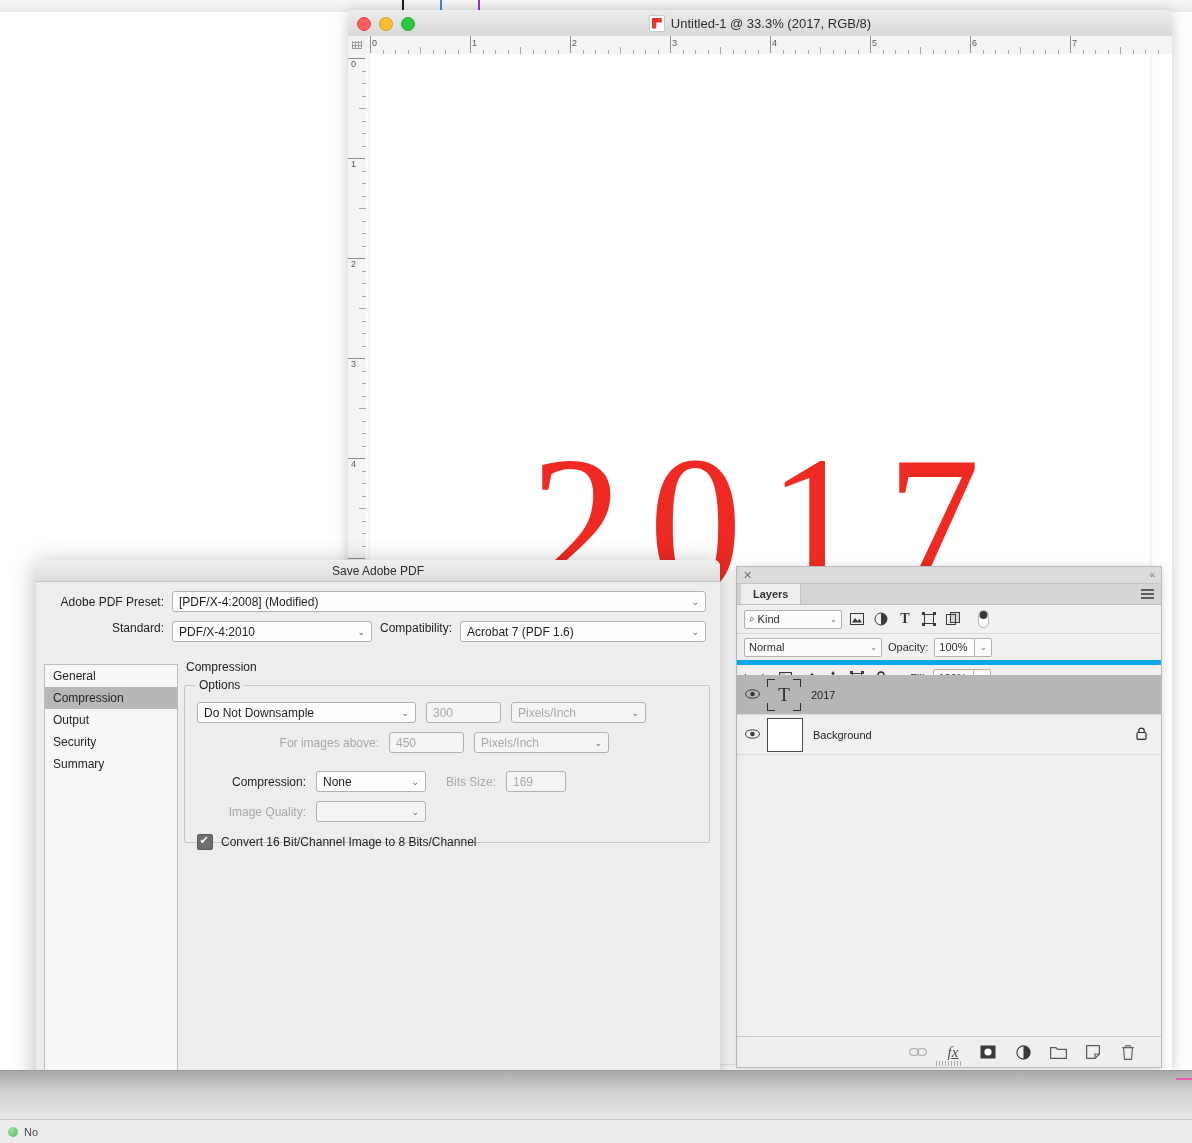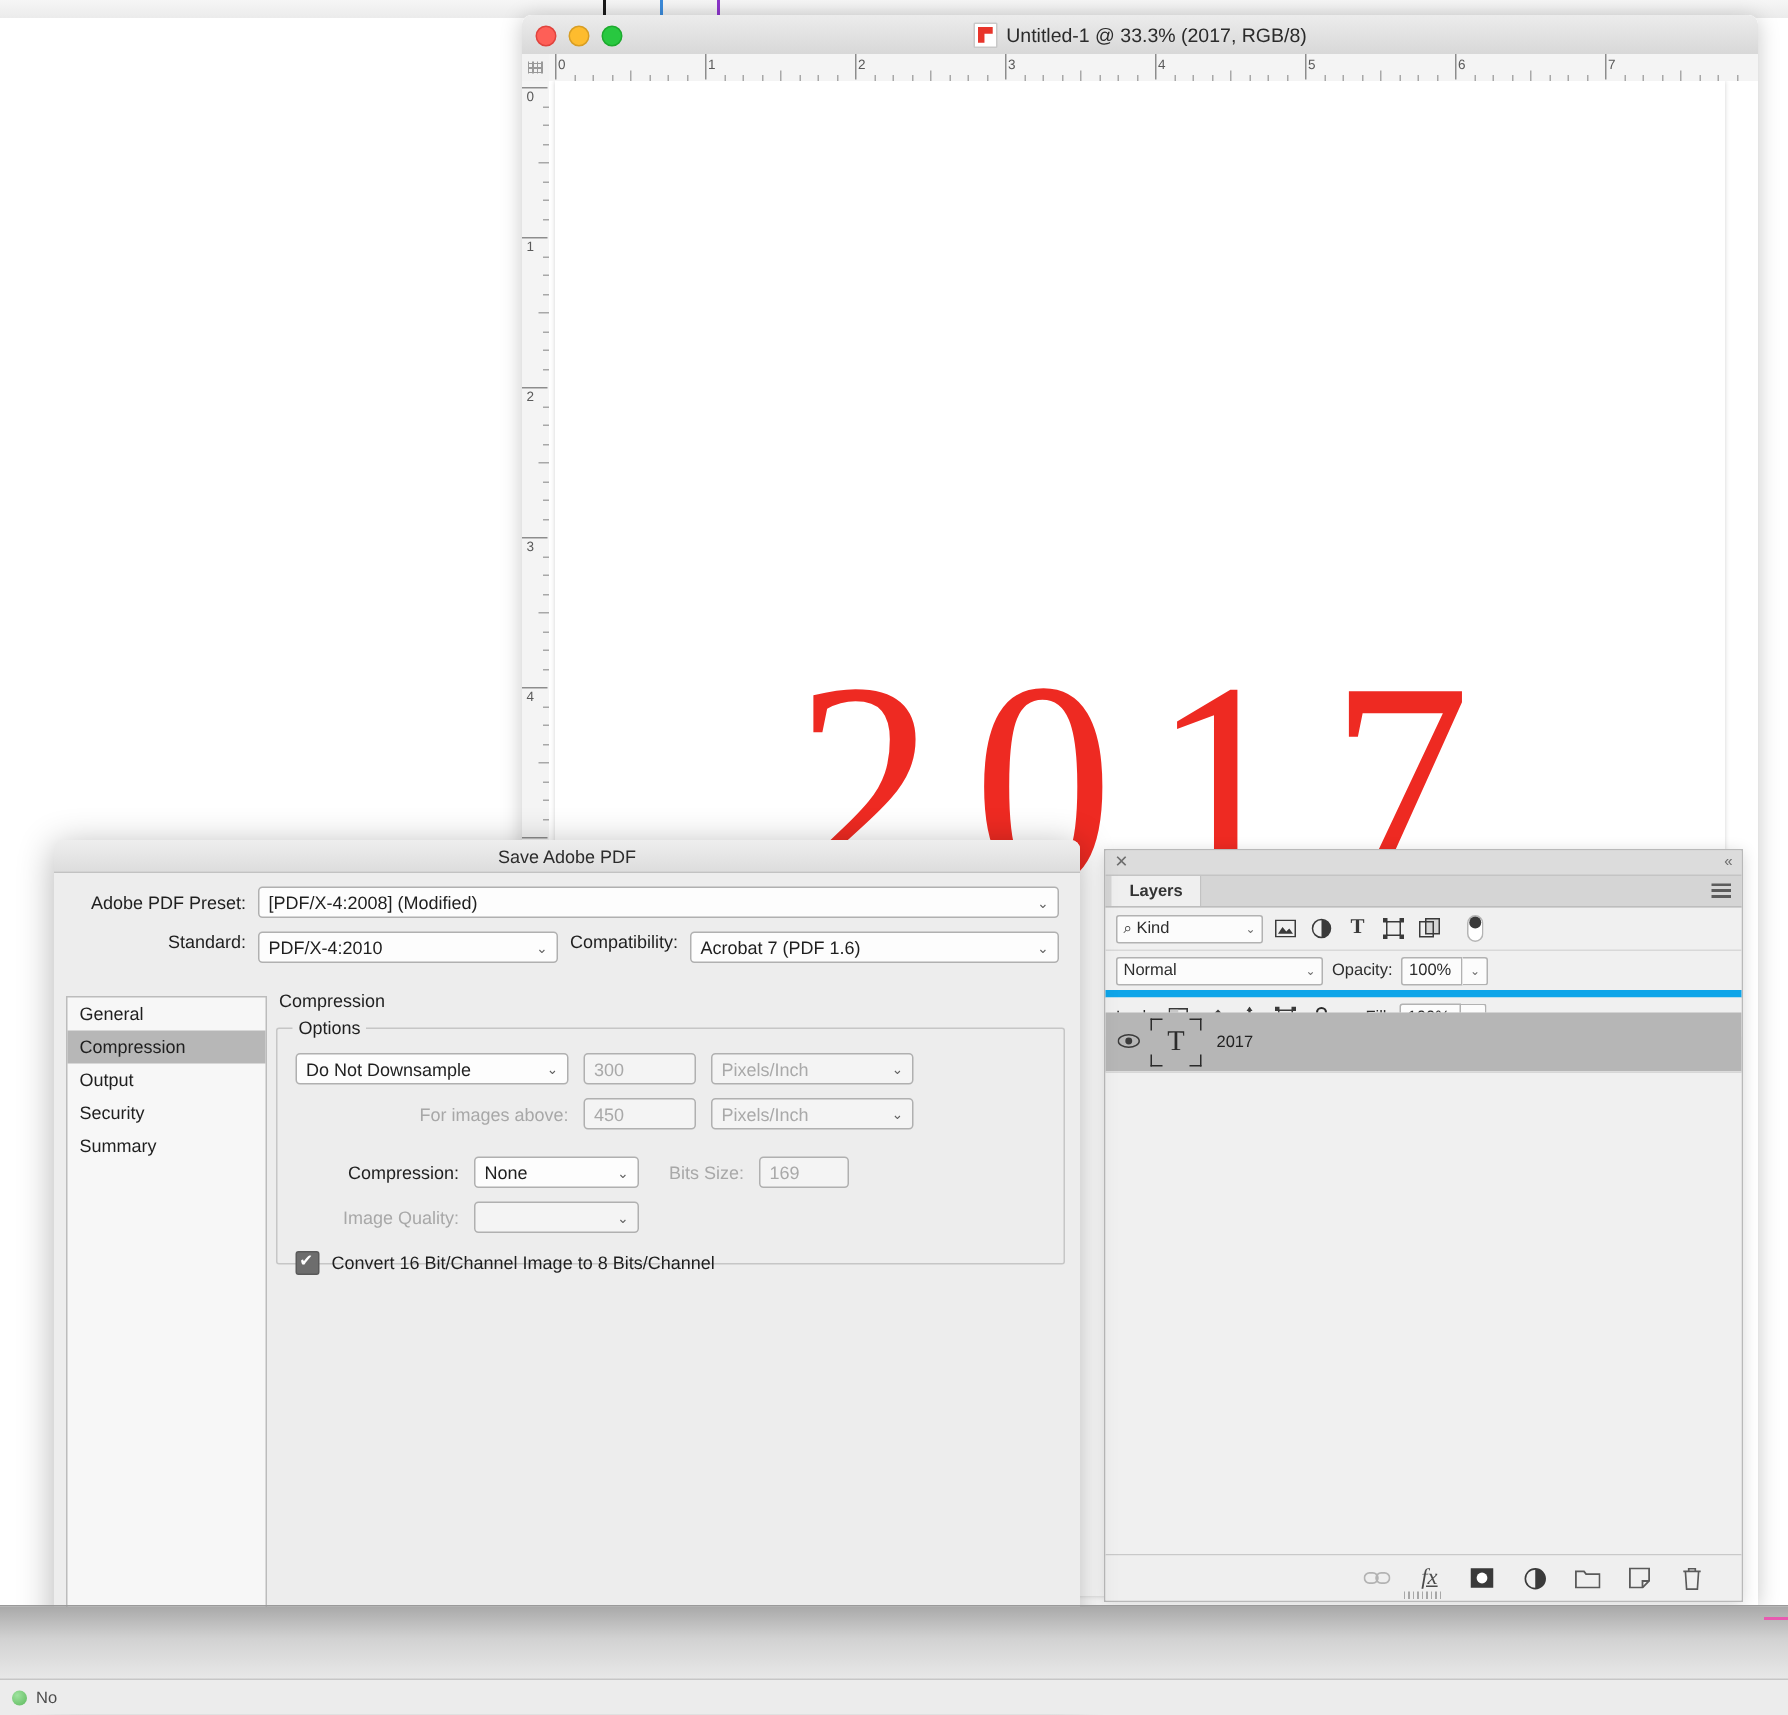--- a/index.html
+++ b/index.html
@@ -548,20 +548,36 @@
         <div class="thumb text-th">
           <span class="corner c-tl"></span>
           <span class="corner c-tr"></span>
           <span class="corner c-bl"></span>
           <span class="corner c-br"></span>
           <span class="glyph">T</span>
         </div>
         <span class="layer-name">2017</span>
       </div>
 
+      <div class="layer-row">
+        <div class="eye">
+          <svg width="15" height="10" viewBox="0 0 15 10">
+              <ellipse cx="7.5" cy="5" rx="7" ry="4.2" fill="none" stroke="#3b3b3b"></ellipse>
+              <circle cx="7.5" cy="5" r="2.3" fill="#3b3b3b"></circle>
+            </svg>
+        </div>
+        <div class="thumb"></div>
+        <span class="layer-name">Background</span>
+        <span class="lock-icon">
+          <svg width="11" height="13" viewBox="0 0 11 13">
+              <path d="M2.8 5.5 V3.8 a2.7 2.7 0 0 1 5.4 0 V5.5" fill="none" stroke="#2b2b2b" stroke-width="1.2"></path>
+              <rect x="1" y="5.5" width="9" height="6.8" rx="1" fill="none" stroke="#2b2b2b" stroke-width="1.2"></rect>
+            </svg>
+        </span>
+      </div>
     </div>
 
     <div class="lp-footer">
       <div class="fbtn" style="color:#b3b3b3;">
         <svg width="18" height="10" viewBox="0 0 18 10">
             <rect x="0.6" y="1.6" width="9" height="6.8" rx="3.4" fill="none" stroke="#b3b3b3" stroke-width="1.2"></rect>
             <rect x="8.4" y="1.6" width="9" height="6.8" rx="3.4" fill="none" stroke="#b3b3b3" stroke-width="1.2"></rect>
           </svg>
       </div>
       <div class="fbtn" style="font-family:'Liberation Serif',serif;font-style:italic;font-size:15px;color:#4a4a4a;">fx</div>
@@ -643,21 +659,21 @@
       </div>
     </div>
 
     <div class="pd-content">
       <div class="pd-section-title">Compression</div>
 
       <div class="fieldset">
         <span class="legend">Options</span>
 
         <div class="opt-row">
-          <div class="dsel" style="width:182px;gap:36px;">
+          <div class="dsel" style="width:219px;gap:36px;">
             <span>Do Not Downsample</span>
             <span class="chev">⌄</span>
           </div>
           <div class="dsel disabled" style="width:75px;">
             <span>300</span>
           </div>
           <div class="dsel disabled" style="width:135px;">
             <span>Pixels/Inch</span>
             <span class="chev">⌄</span>
           </div>

